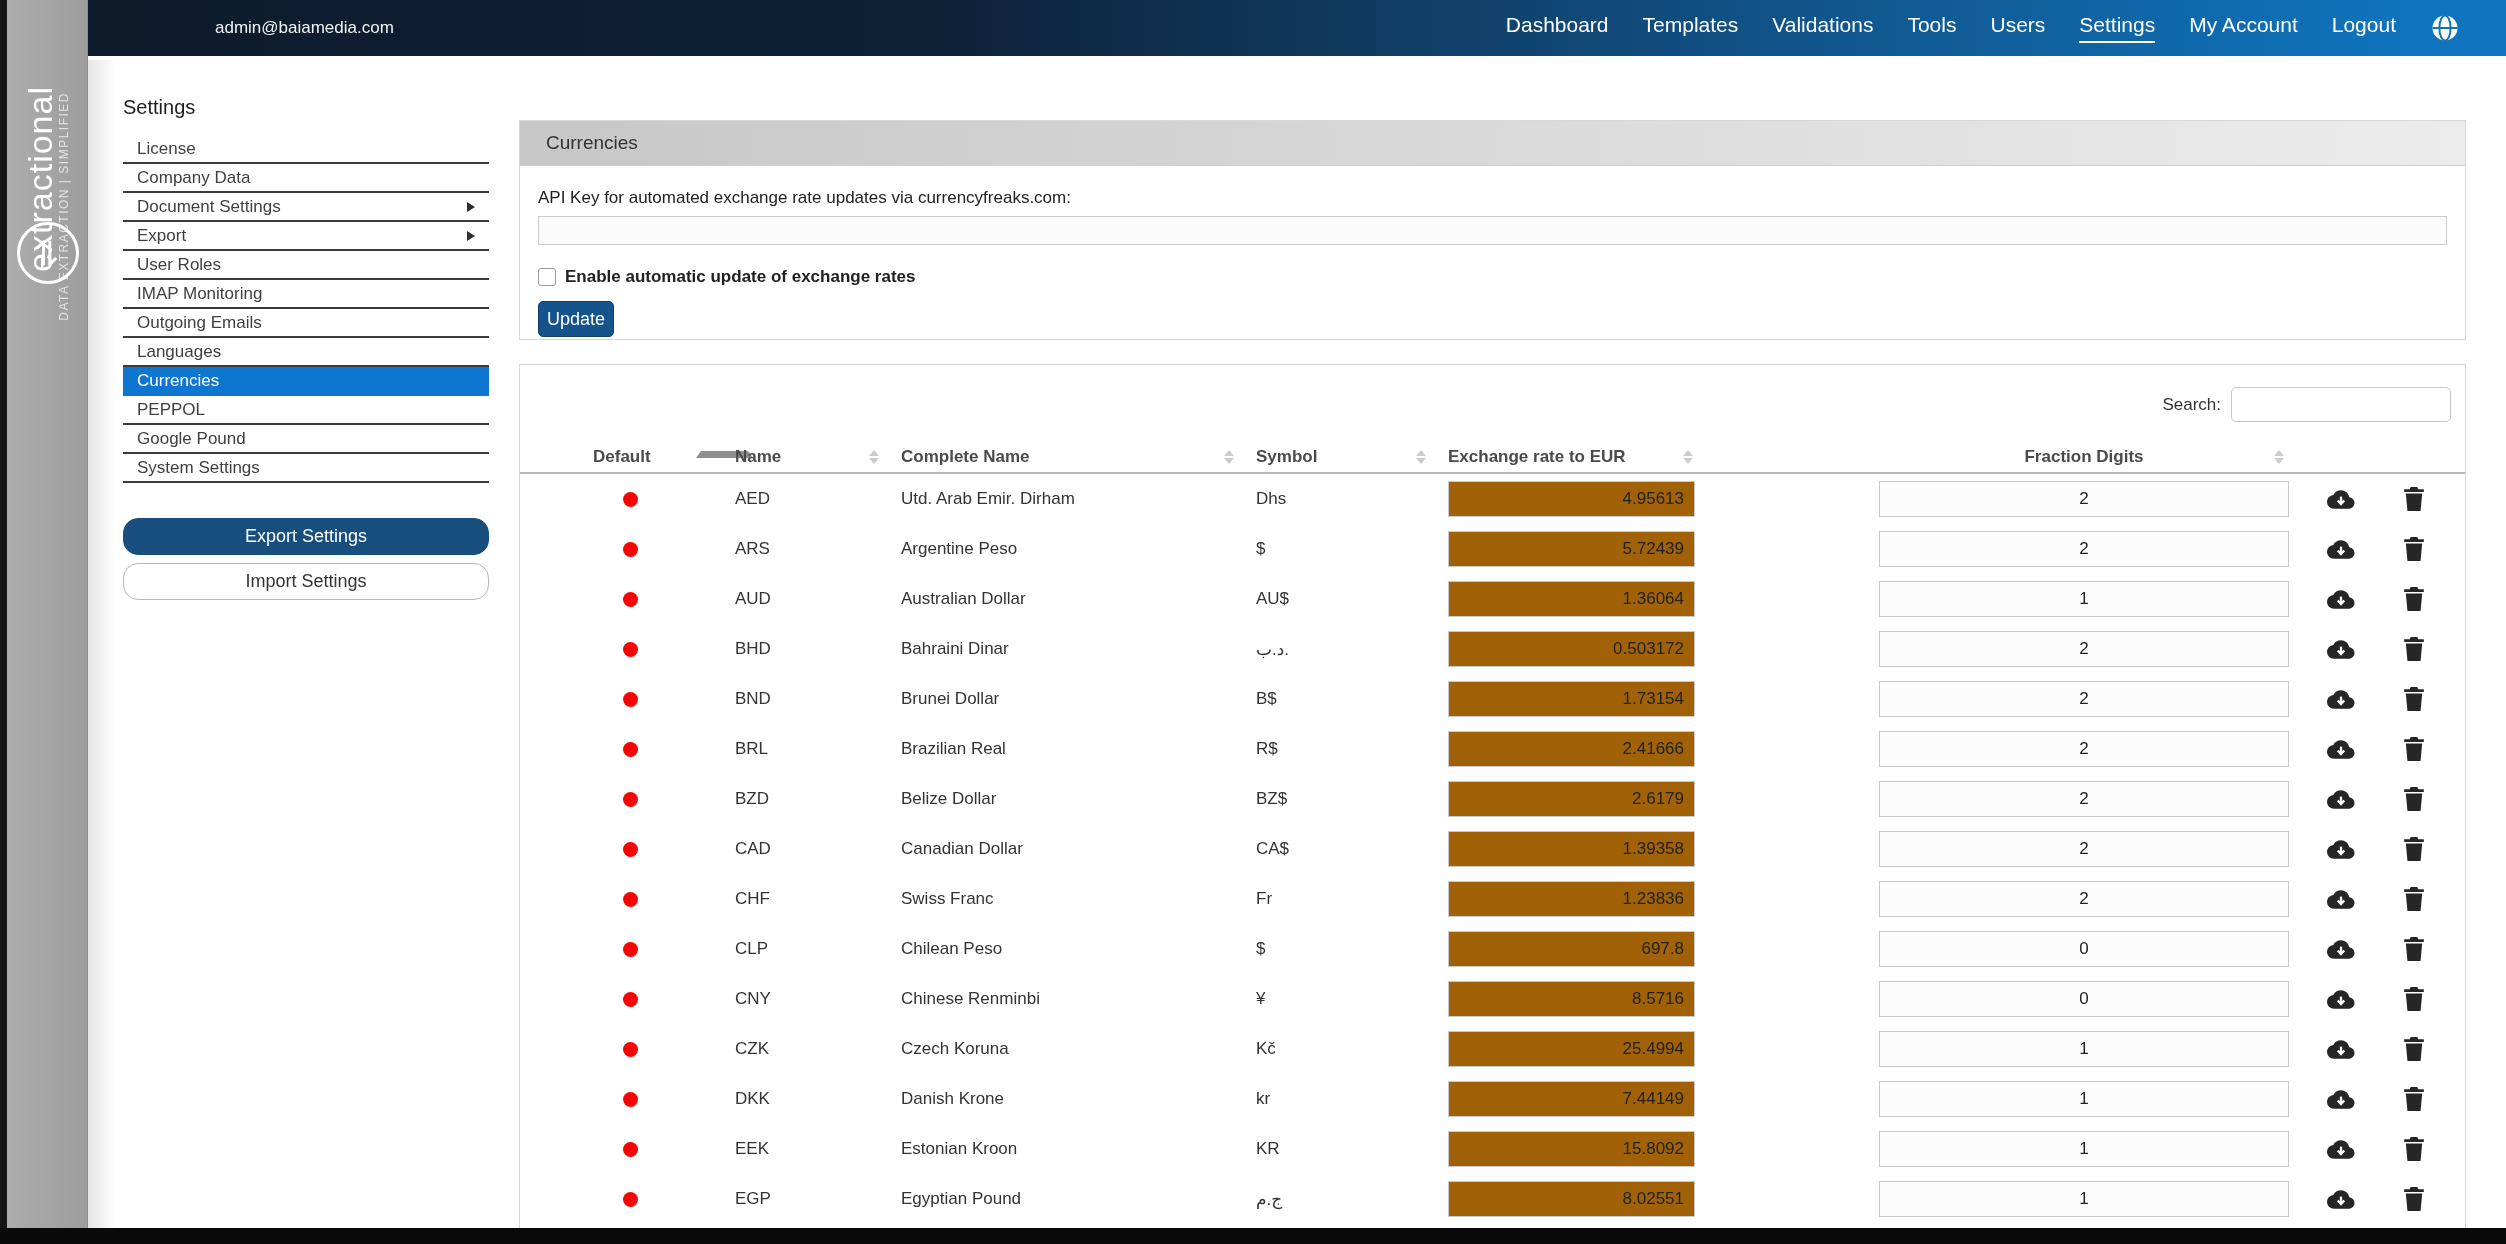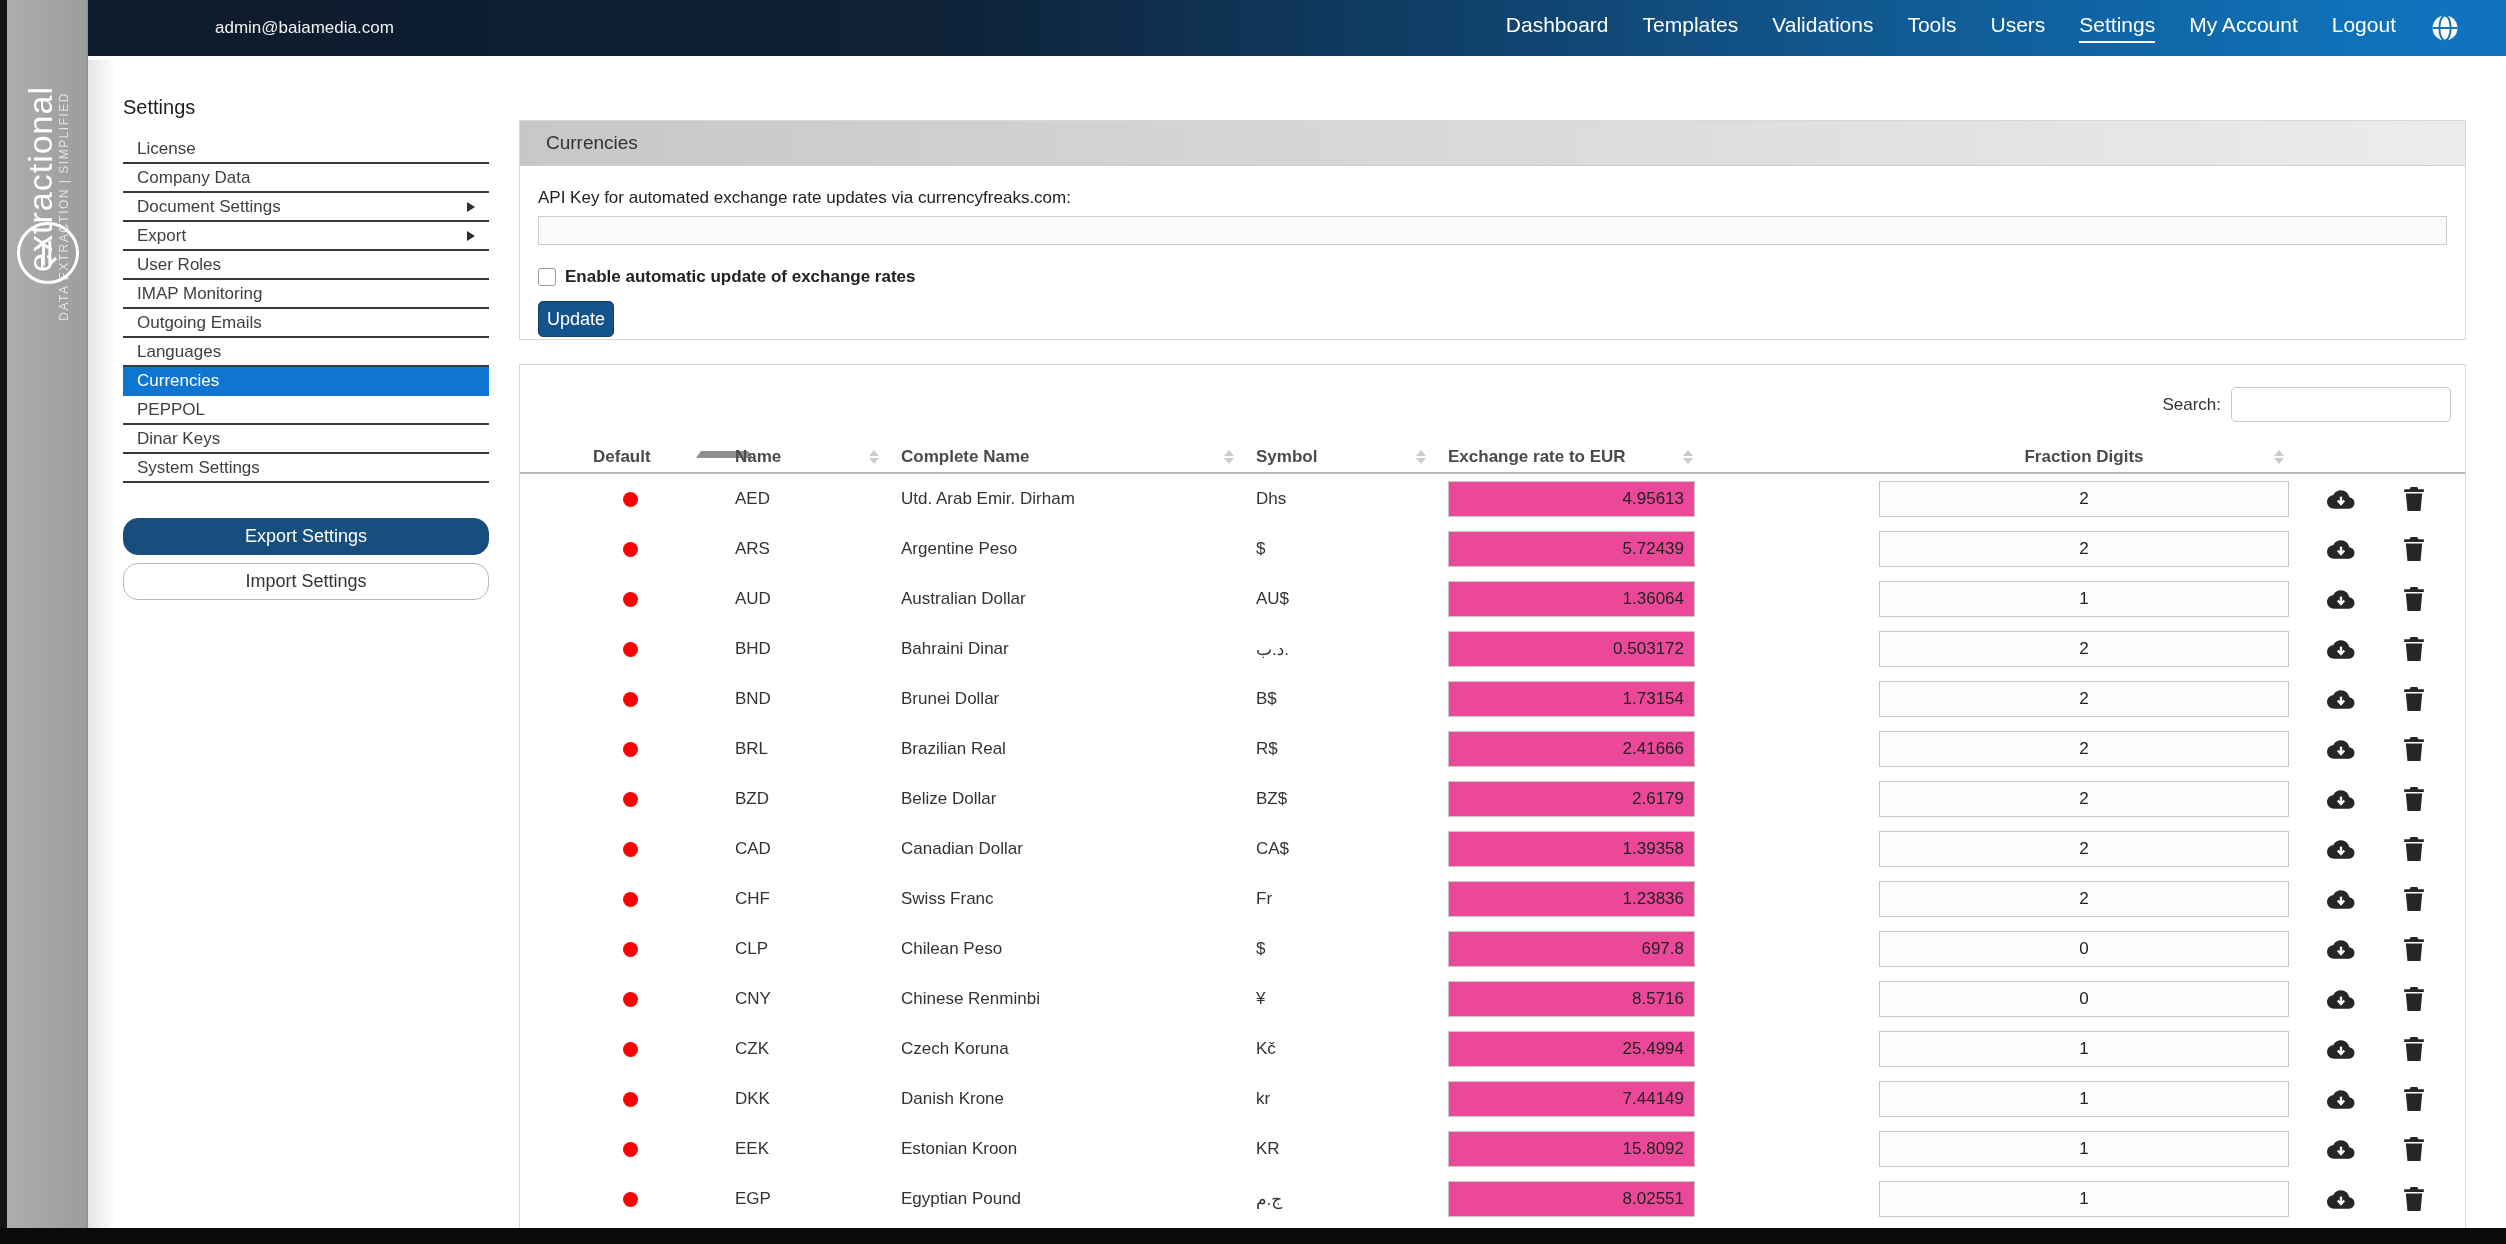--- a/index.html
+++ b/index.html
@@ -126,21 +126,21 @@
   .caret-both .up{ border-bottom:6px solid #cccccc; }
   .caret-both .down{ border-top:6px solid #cccccc; }
   .c5 .caret-both{ right:186px; }
   .c6 .caret-both{ right:5px; }
   .trow{ height:50px; }
   .cell{ font-size:17px; color:#333333; }
   .dot{
     display:block; width:15px; height:15px; border-radius:50%; background:#fe0000; margin-left:77px; cursor:pointer;
   }
   .rate-input{
-    width:247px; height:36px; border:1px solid #c8c8c8; background:#ec4899;
+    width:247px; height:36px; border:1px solid #c8c8c8; background:#a16207;
     font-size:17px; color:#222; text-align:right; padding:0 10px; outline:none;
   }
   .fraction-input{
     width:410px; height:36px; border:1px solid #c8c8c8; background:#fcfcfc;
     font-size:17px; color:#222; text-align:center; padding:0 6px; outline:none;
   }
   .actions{ display:flex; align-items:center; margin-left:38px; gap:48px; }
   .icon-btn{ cursor:pointer; display:flex; align-items:center; }
   
   .bottom-bar{ position:absolute; left:0; right:0; bottom:0; height:16px; background:#0a0a0a; z-index:20; }
@@ -222,21 +222,21 @@
   </div>
           <div class="menu-item active">
     <span class="menu-label">Currencies</span>
 
   </div>
           <div class="menu-item">
     <span class="menu-label">PEPPOL</span>
 
   </div>
           <div class="menu-item">
-    <span class="menu-label">Dinar Keys</span>
+    <span class="menu-label">Google Pound</span>
 
   </div>
           <div class="menu-item">
     <span class="menu-label">System Settings</span>
 
   </div>
         </div>
       <button class="side-btn btn-export">Export Settings</button>
       <button class="side-btn btn-import">Import Settings</button>
     </div>

